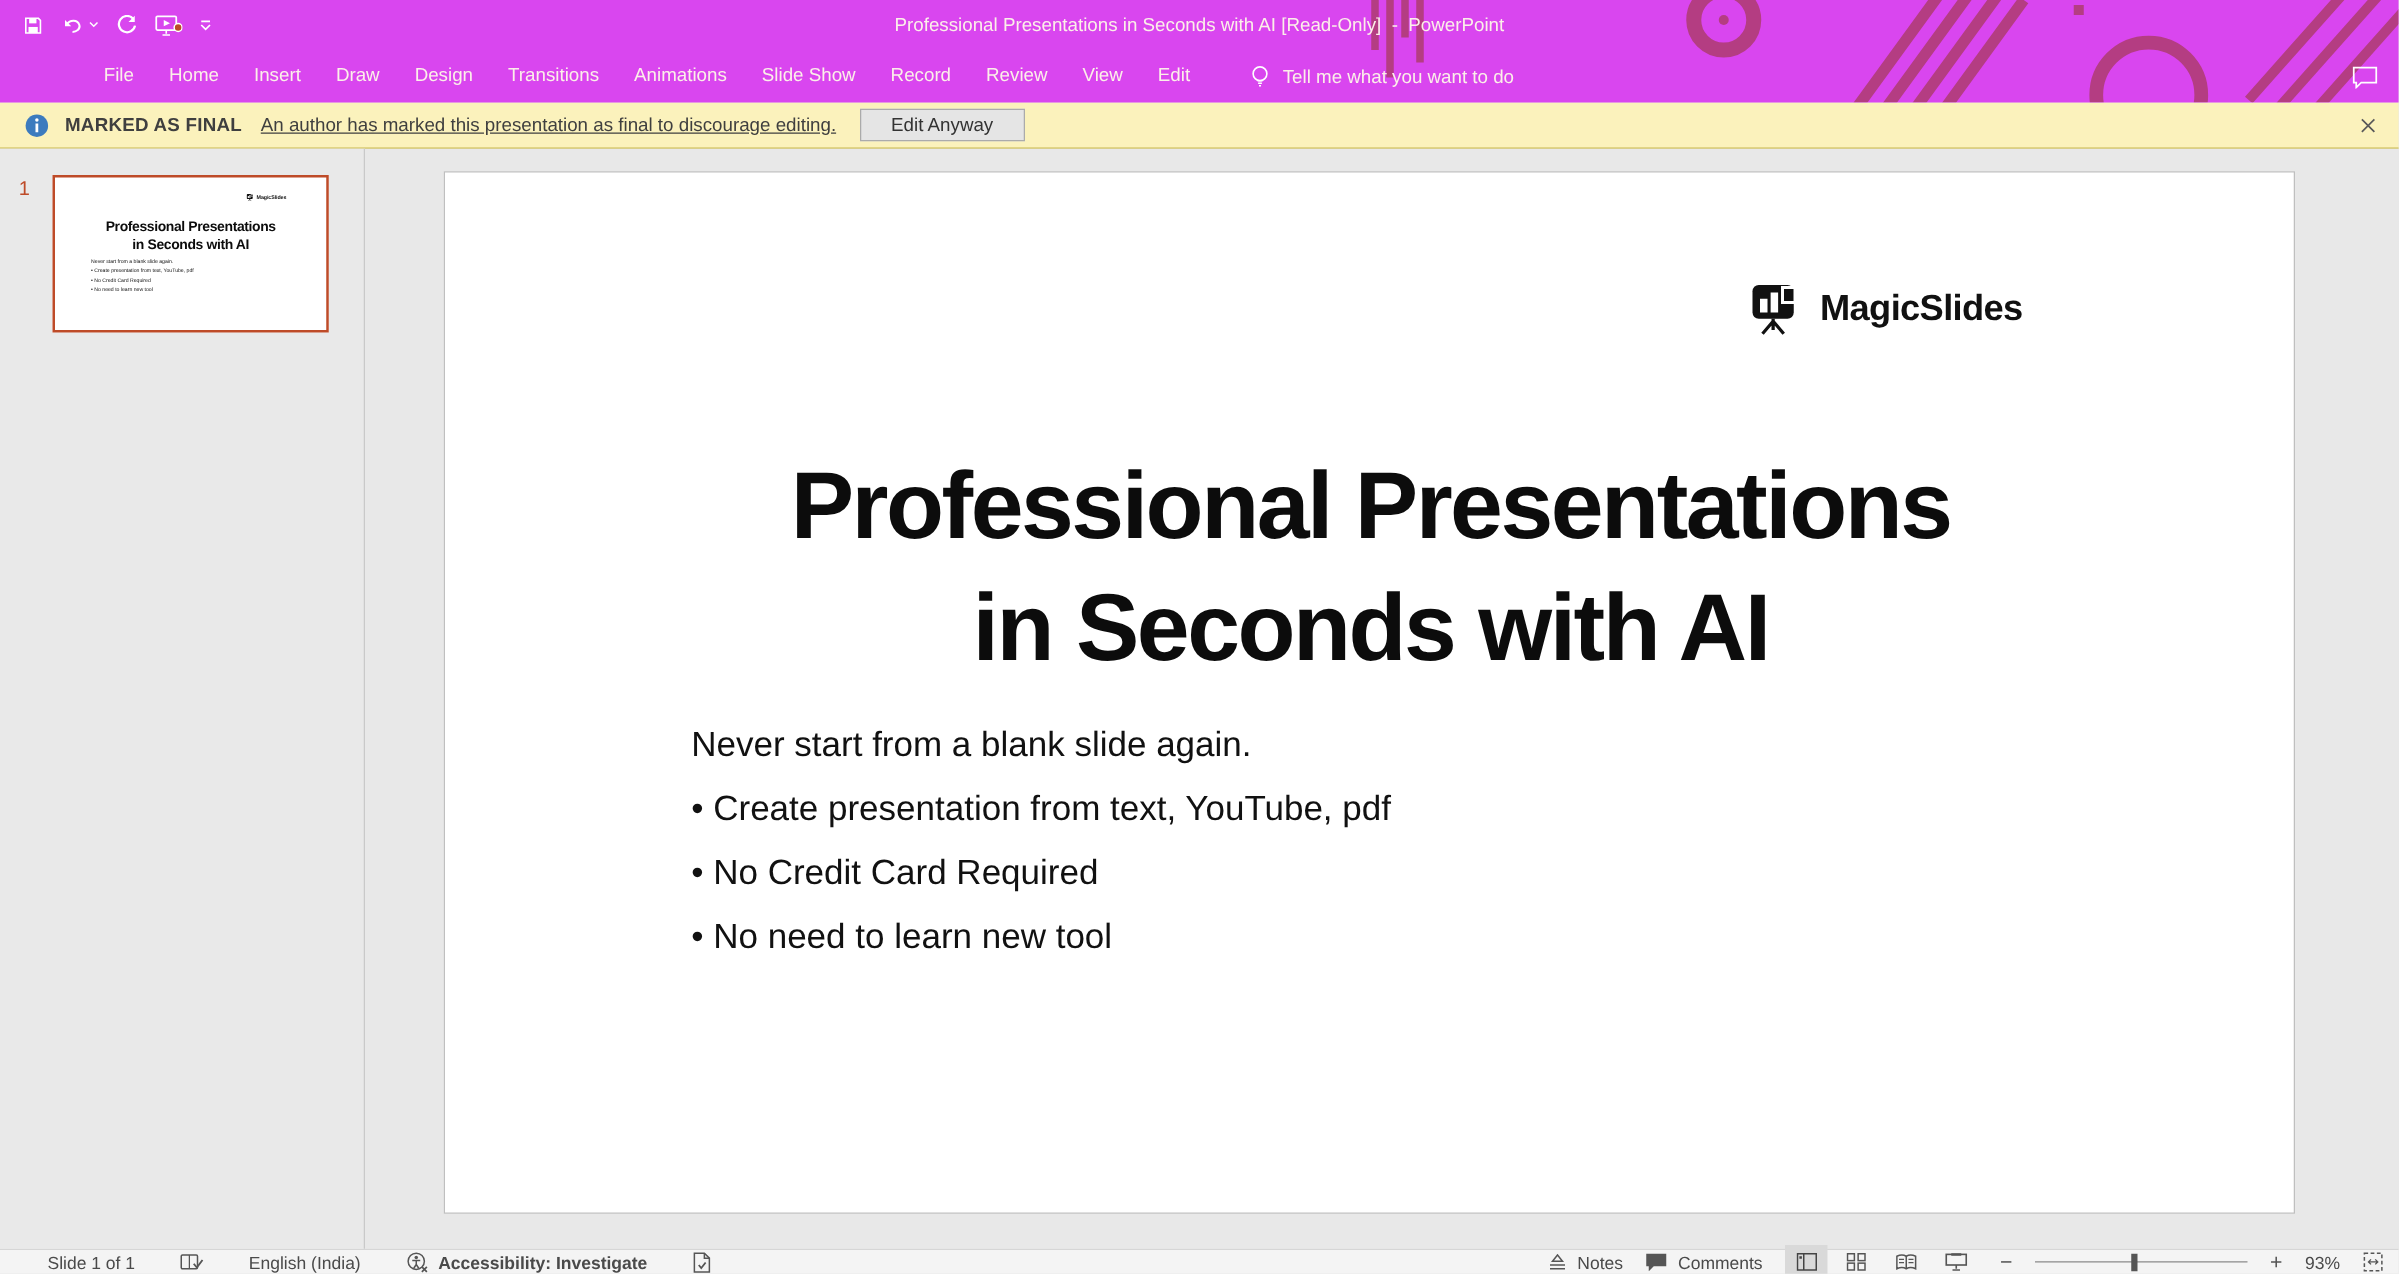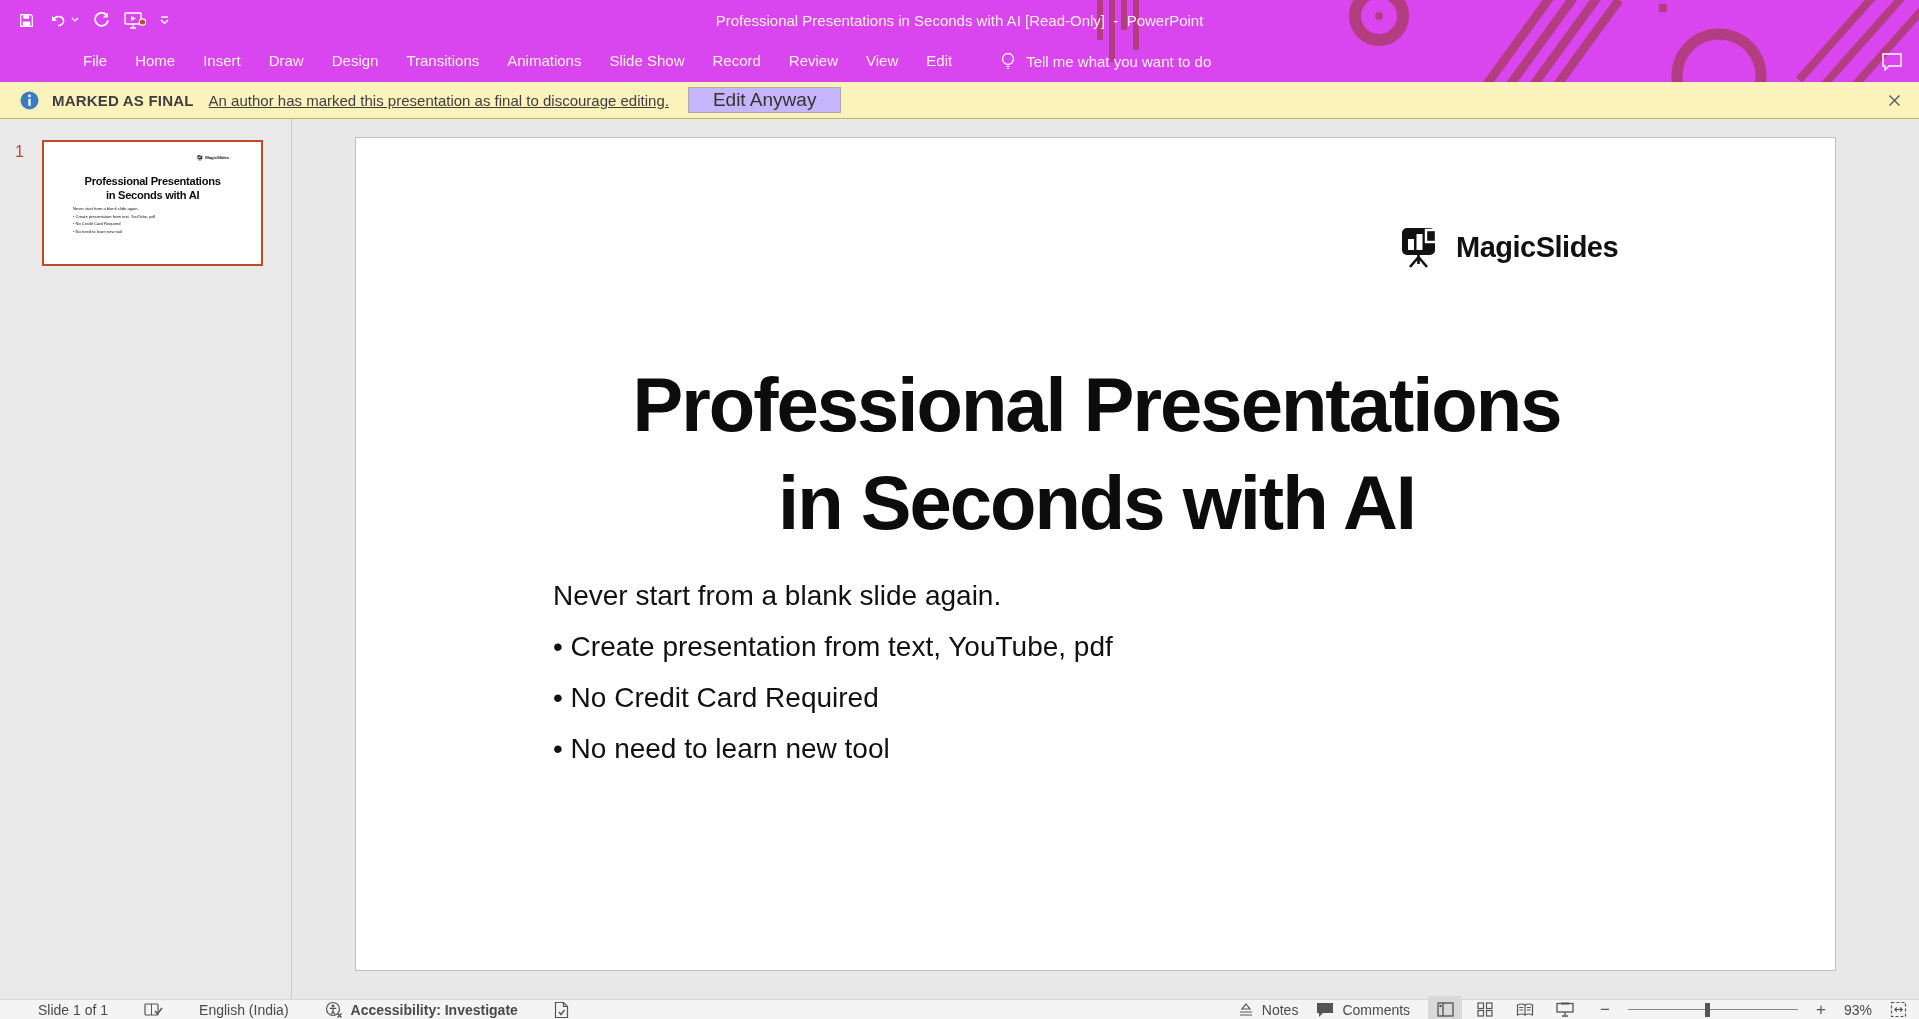--- a/index.html
+++ b/index.html
@@ -23,22 +23,22 @@
   .menubar { position:relative; height:42px; display:flex; align-items:center; z-index:2; padding-left:23px;margin-left:46px; }
   .menu-item { font-size:15px; color:#FCEFE9; padding:0 14px; line-height:42px; cursor:default; }
   .tellme { display:flex; align-items:center; gap:10px; margin-left:34px; font-size:15px; color:#FCEFE9; }
   .menubar-right { margin-left:auto; padding-right:16px; display:flex; align-items:center; }
 
   
   .banner { height:37px; background:#FBF2BC; border-bottom:1px solid #C8B84E; display:flex; align-items:center;
     color:#3F3F3F; font-size:15px; flex:0 0 auto; }
   .banner .label { font-weight:bold; margin-left:13px; letter-spacing:.2px; }
   .banner .msg { margin-left:15px; text-decoration:underline; cursor:pointer; }
-  .edit-anyway { margin-left:19px; height:26px; padding:0 24px; background:#c4b5fd; border:1px solid #ABABAB;
-    font-size:19px; color:#333; font-family:"Liberation Sans", sans-serif; cursor:pointer; }
+  .edit-anyway { margin-left:19px; height:26px; padding:0 24px; background:#e5e5e5; border:1px solid #ABABAB;
+    font-size:15px; color:#333; font-family:"Liberation Sans", sans-serif; cursor:pointer; }
   .banner-close { margin-left:auto; margin-right:18px; cursor:pointer; display:flex; }
 
   
   .content { flex:1 1 auto; display:flex; min-height:0; background:#E8E8E8; }
   .thumb-panel { width:292px; flex:0 0 auto; border-right:1px solid #C9C9C9; position:relative; background:#E9E9E9; }
   .slide-num { position:absolute; left:15px; top:24px; font-size:16px; color:#BE4B28; }
   .thumb { position:absolute; left:42px; top:21px; width:221px; height:126px; background:#FFF;
     border:2px solid #BE4B28; overflow:hidden; cursor:pointer; }
   .thumb-scale { width:1481px; height:834px; transform:scale(0.1466); transform-origin:0 0; position:relative; }
 

